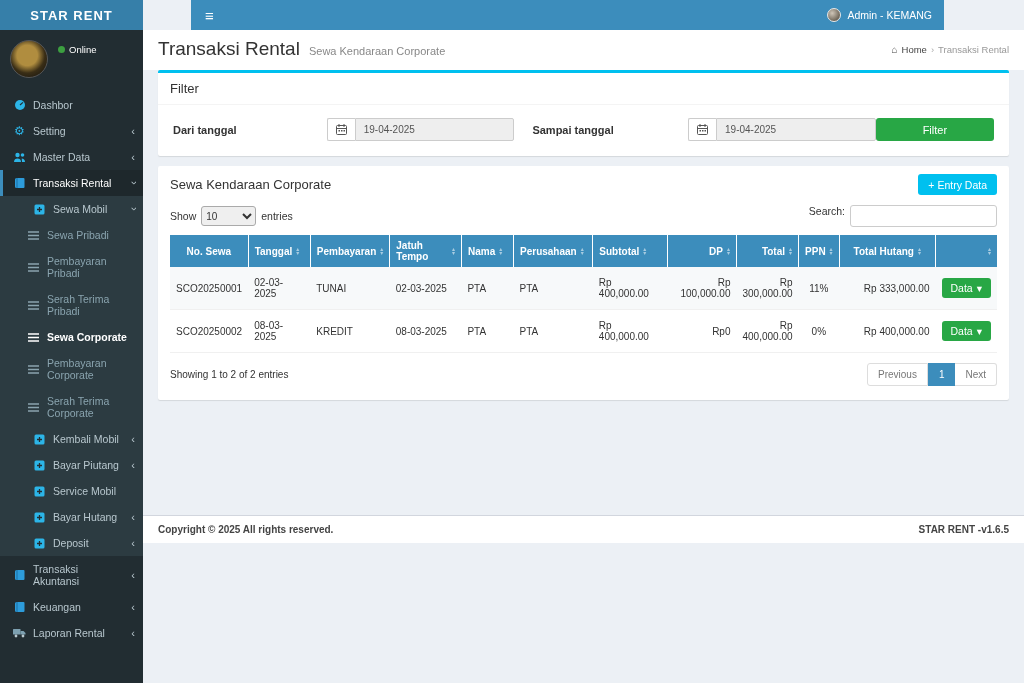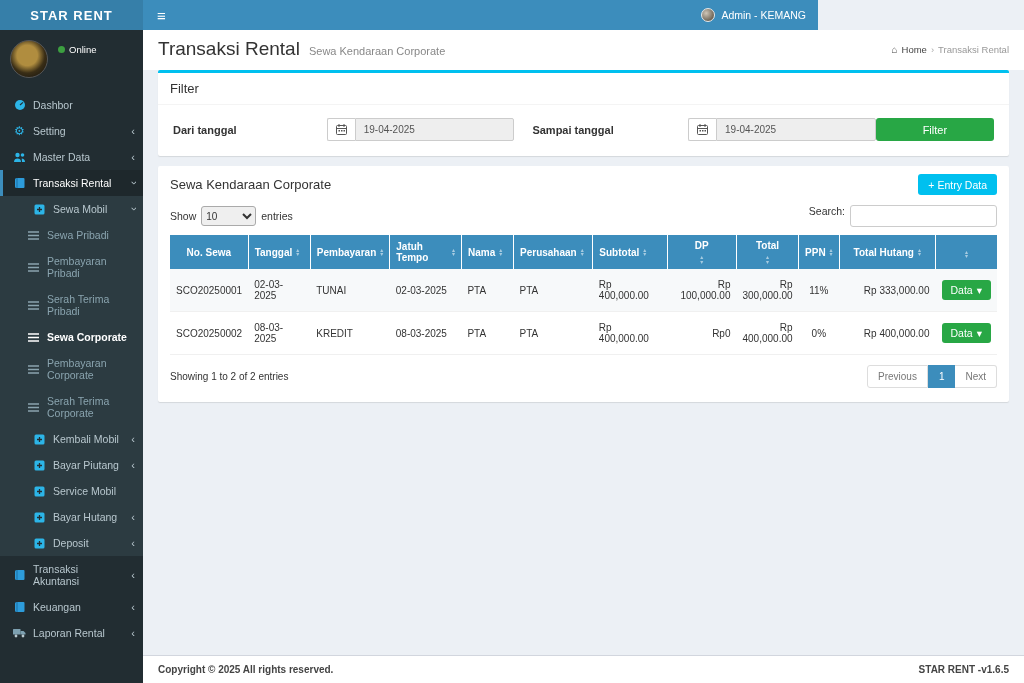--- a/index.html
+++ b/index.html
@@ -1,30 +1,30 @@
 <!DOCTYPE html>
 <html><head>
 <meta charset="utf-8">
 <style>
   * { margin:0; padding:0; box-sizing:border-box; }
   html,body { width:1024px; height:683px; overflow:hidden; }
   body { font-family:"Liberation Sans","DejaVu Sans",sans-serif; font-size:11px; color:#333; background:#ecf0f5; }
 
   
-  .navbar { display:flex; height:30px; width:818px; }
+  .navbar { display:flex; height:30px; width:944px;gap:48px; }
   .brand { width:143px; height:30px; background:#367fa9; color:#fff; font-weight:bold;
            font-size:13px; letter-spacing:1px; display:flex; align-items:center; justify-content:center; }
   .nav-rest { flex:1; background:#3c8dbc; display:flex; align-items:center; justify-content:space-between; }
   .hamburger { color:#fff; font-size:15px; padding:0 14px; height:30px; display:flex; align-items:center; cursor:pointer; }
   .nav-user { display:flex; align-items:center; gap:6px; padding:0 12px; color:#fff; font-size:10.5px; cursor:pointer; }
   .nav-avatar { width:14px; height:14px; border-radius:50%;
                 background:radial-gradient(circle at 35% 35%, #cfc6b8, #6f6658 70%); border:1px solid #e7e7e7; }
 
   
-  .app { display:flex; height:653px; }
+  .app { display:flex; height:513px; }
 
   
   .sidebar { width:143px; background:#222d32; height:653px; flex-shrink:0; overflow:hidden; }
   .user-panel { display:flex; align-items:flex-start; gap:10px; padding:10px 10px 14px 10px; }
   .side-avatar { width:38px; height:38px; border-radius:50%; flex-shrink:0;
                  background:radial-gradient(circle at 45% 40%, #b08d3f 0 35%, #3a2e16 60%, #0d0d0d 100%);
                  border:1px solid #555; }
   .online { display:flex; align-items:center; gap:4px; margin-top:4px; color:#fff; font-size:9.5px; }
   .dot { width:7px; height:7px; border-radius:50%; background:#3c9f40; }
 
@@ -76,21 +76,21 @@
   .show-wrap { display:flex; align-items:center; gap:5px; font-size:10.5px; color:#333; }
   .show-select { font-size:10px; height:20px; width:55px; border:1px solid #aaa; border-radius:3px; font-family:inherit; color:#333; }
   .search-wrap { display:flex; gap:5px; font-size:10.5px; color:#333; }
   .search-input { width:147px; height:22px; border:1px solid #ccc; border-radius:3px; padding:0 6px; font-family:inherit; font-size:10px; }
 
   table.data { width:calc(100% - 24px); margin:0 12px; border-collapse:collapse; font-size:10px; }
   table.data thead th { background:#3c8dbc; color:#fff; font-weight:bold; padding:5px 6px; text-align:left;
                         border-right:1px solid rgba(255,255,255,.35); position:relative; }
   table.data thead th:last-child { border-right:none; }
   .th-in { display:flex; align-items:center; gap:4px; }
-  .th-in.c { justify-content:center; } .th-in.r { justify-content:flex-end;flex-direction:column; }
+  .th-in.c { justify-content:center; } .th-in.r { justify-content:flex-end; }
   .sort { display:inline-flex; flex-direction:column; line-height:4.5px; font-size:6px; color:rgba(255,255,255,.55); }
   table.data tbody td { padding:10px 6px; border-bottom:1px solid #f0f0f0; color:#333; }
   table.data tbody tr.odd { background:#f7f9fa; }
   td.r { text-align:right; } td.c { text-align:center; }
   .btn-data { background:#28a745; font-size:10.5px; padding:4px 9px; display:inline-flex; align-items:center; gap:4px; }
 
   .table-foot { display:flex; align-items:center; justify-content:space-between; padding:10px 12px 2px 12px; }
   .summary { font-size:10px; color:#333; }
   .pager { display:flex; }
   .pg { font-size:10px; padding:5px 10px; border:1px solid #ddd; background:#fff; color:#777; cursor:pointer; }

